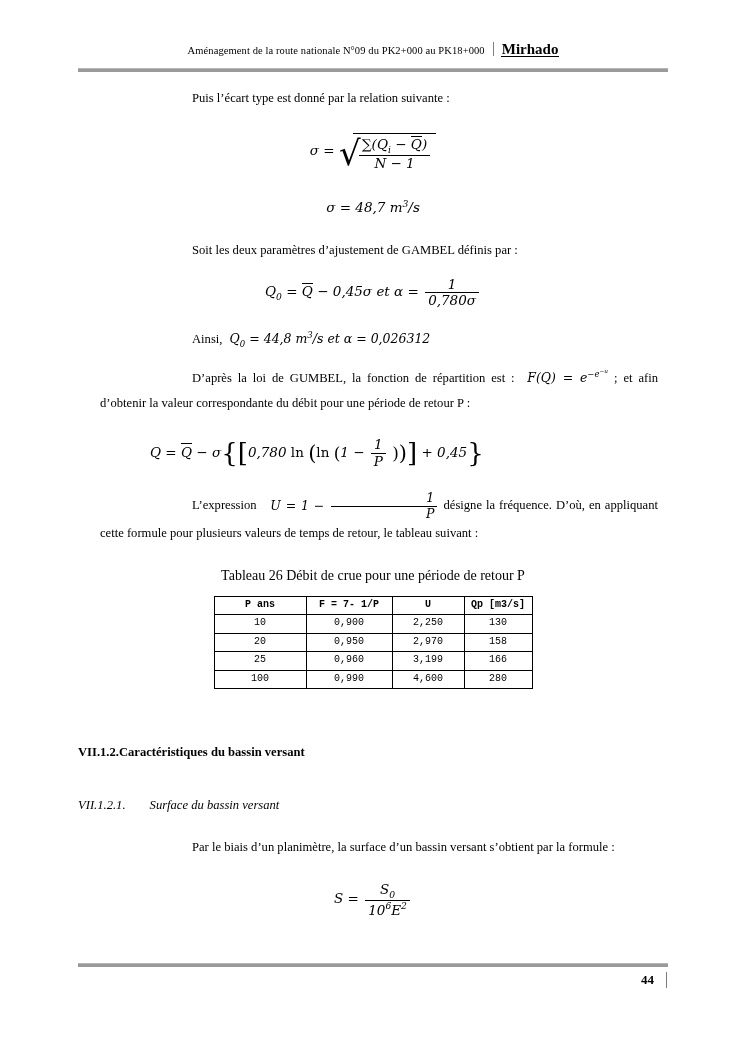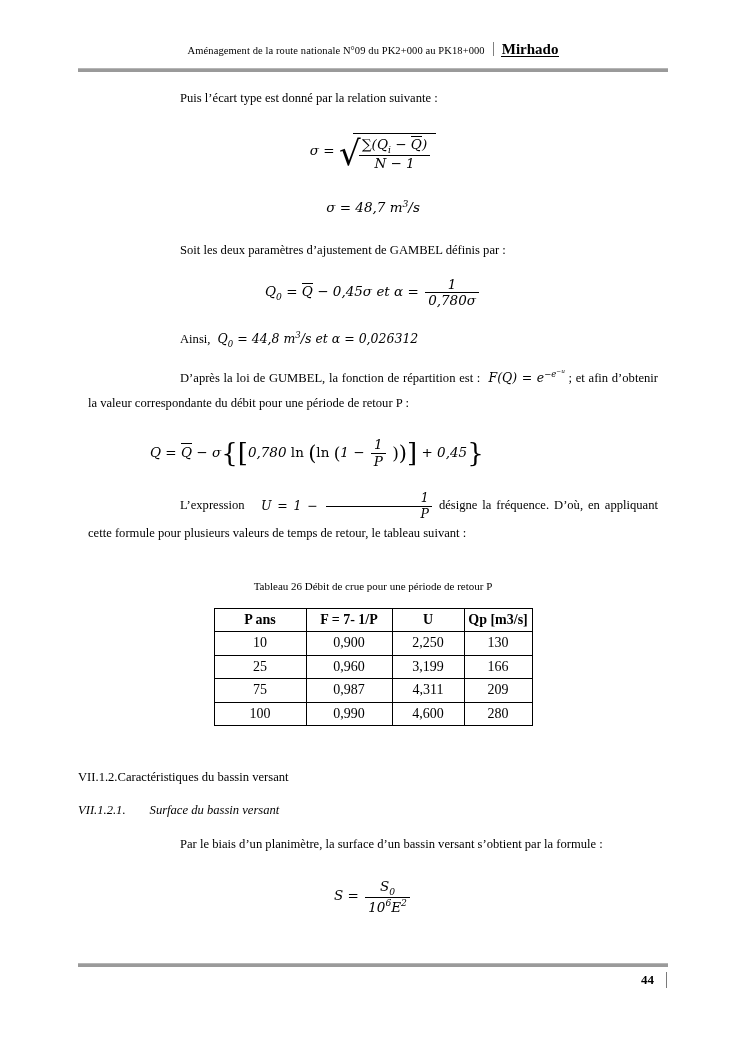--- a/index.html
+++ b/index.html
@@ -100,21 +100,21 @@
   
   .content {
     position: absolute;
     left: 88px;
     top: 86px;
     width: 570px;
   }
   p.para {
     font-size: 12.6px;
     line-height: 1.95;
-    margin: 0 0 0 0;
+    margin: 0 0 0 12px;
     text-align: justify;
   }
   p.indent {
     text-indent: 92px;
   }
   .eq {
     text-align: center;
     font-family: "DejaVu Serif", serif;
     font-style: italic;
   }
@@ -206,51 +206,52 @@
     left: 4%;
     right: 0%;
     top: 0.5px;
     height: 1px;
     background: #000;
   }
 
   
   .tbl-caption {
     text-align: center;
-    font-size: 11px;
-    margin: 16px;
+    font-size: 14px;
+    margin: 4px;
     font-family: Liberation Serif, serif;
   }
   table.data {
     border-collapse: collapse;
     margin: 12px auto 0 auto;
-    font-size: 14px;
-    font-family: Liberation Serif, serif;
+    font-size: 10px;
+    font-family: Liberation Mono, monospace;
   }
   table.data th, table.data td {
     border: 1px solid #000;
     text-align: center;
     padding: 2px 0 3px 0;
     line-height: 1.25;
   }
   table.data th { font-weight: bold; }
   table.data col.c1 { width: 92px; }
   table.data col.c2 { width: 86px; }
   table.data col.c3 { width: 72px; }
   table.data col.c4 { width: 68px; }
 
   
   .h-sub {
     font-size: 12.6px;
-    margin: 0;
+    margin: 12px;
+    font-weight: bold;
   }
   .h-sub-it {
     font-size: 12.6px;
     font-style: italic;
-    margin: 4px;
+    margin: 12px;
   }
   .h-sub-it .num { font-style: italic; }
   .tab-gap { display: inline-block; width: 24px; }
 </style>
 </head>
 <body>
 
 <div class="page">
 
   <div class="header">
@@ -358,30 +359,30 @@
         </tr>
       </thead>
       <tbody>
         <tr>
           <td>10</td>
           <td>0,900</td>
           <td>2,250</td>
           <td>130</td>
         </tr>
         <tr>
+          <td>20</td>
+          <td>0,950</td>
+          <td>2,970</td>
+          <td>158</td>
+        </tr>
+        <tr>
           <td>25</td>
           <td>0,960</td>
           <td>3,199</td>
           <td>166</td>
-        </tr>
-        <tr>
-          <td>75</td>
-          <td>0,987</td>
-          <td>4,311</td>
-          <td>209</td>
         </tr>
         <tr>
           <td>100</td>
           <td>0,990</td>
           <td>4,600</td>
           <td>280</td>
         </tr>
       </tbody>
     </table>
 

